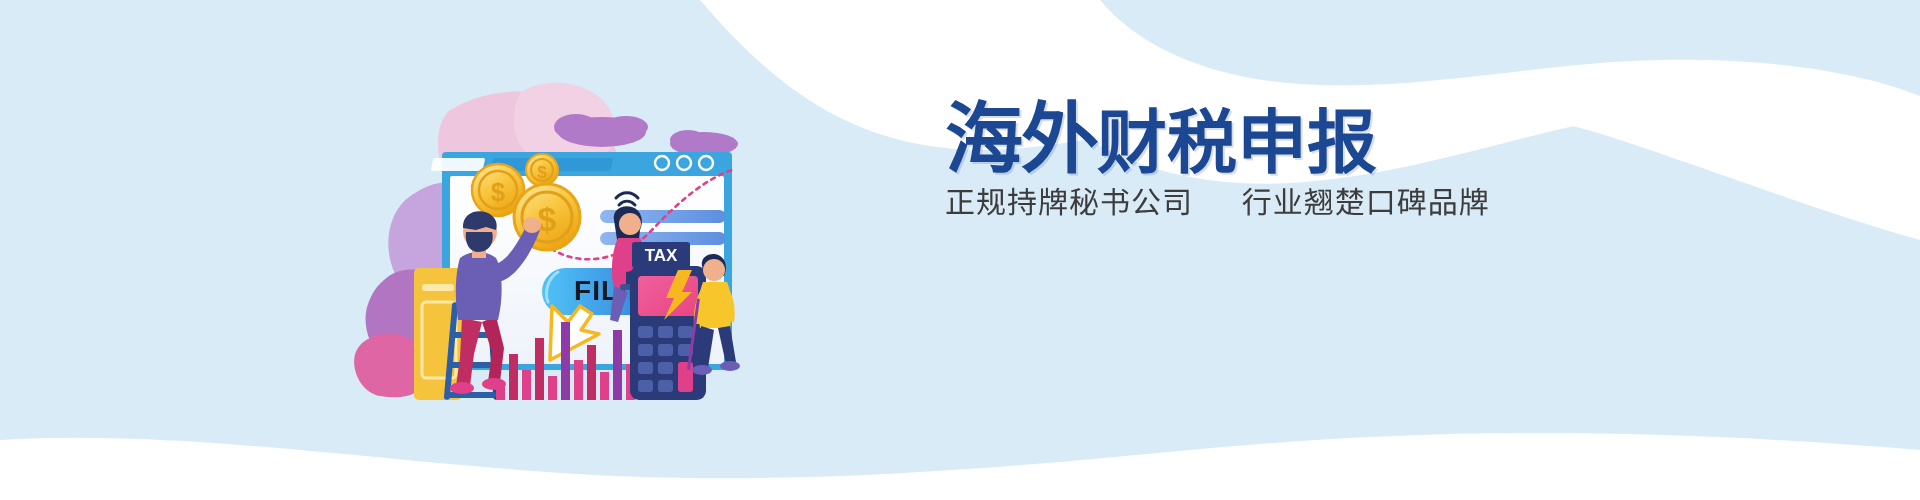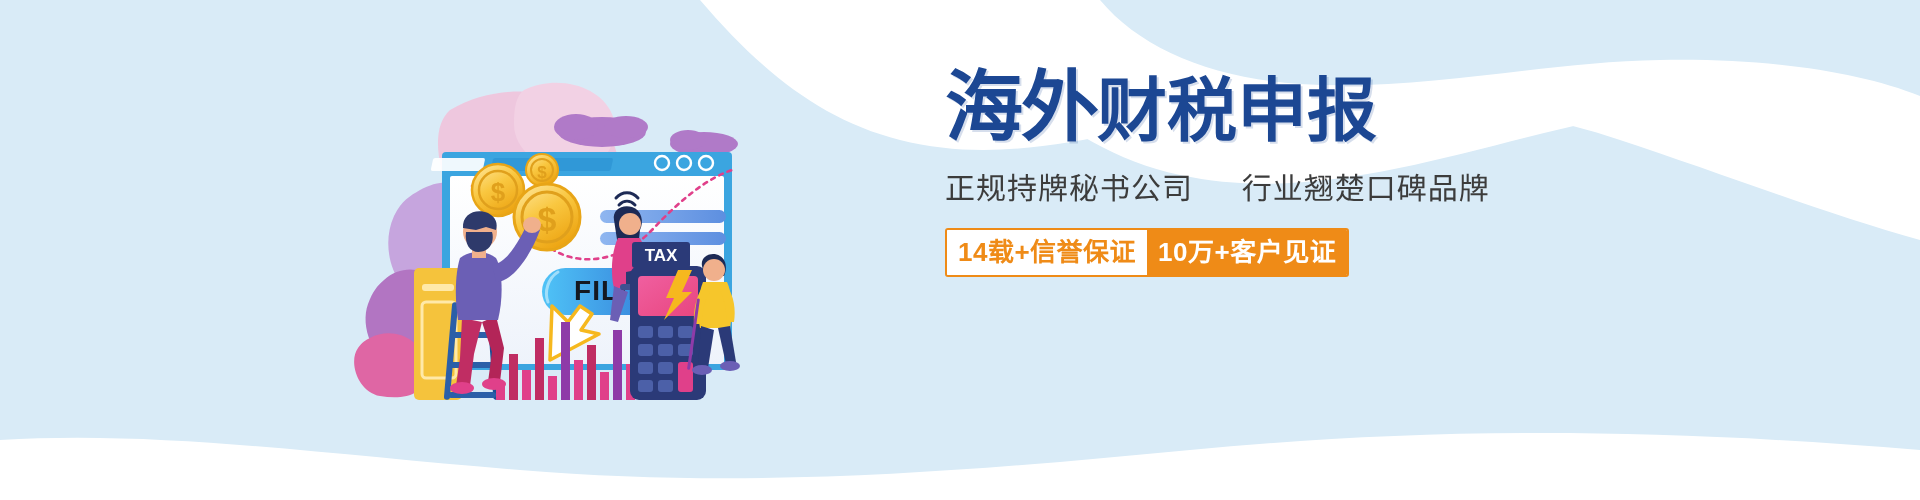--- a/index.html
+++ b/index.html
@@ -18,42 +18,41 @@
   .bg-wave-bottom{
     position:absolute;left:0;bottom:0;width:1920px;height:90px;
   }
 
   
   .illu{position:absolute;left:300px;top:70px;width:440px;height:330px;}
   .illu svg{display:block;}
 
   
   .textcol{
-    position:absolute;left:945px;top:68px;width:620px;
+    position:absolute;left:945px;top:100px;width:620px;
   }
   .headline{
     display:flex;align-items:flex-end;
     color:#1f4a9a;
     line-height:1;
     white-space:nowrap;
   }
   .headline .h-a{
     font-size:78px;font-weight:bold;letter-spacing:-2px;
     color:#1c4793;
     font-family:"Liberation Sans","DejaVu Sans",sans-serif;
     text-shadow:2px 2px 0 rgba(28,71,147,0.18);
   }
   .headline .h-b{
     font-size:70px;font-weight:bold;letter-spacing:0px;
     color:#1c4793;
     font-family:"Liberation Sans","DejaVu Sans",sans-serif;
     text-shadow:2px 2px 0 rgba(28,71,147,0.18);
   }
   .subtitle{
-    margin-top:18px;
     font-size:30px;color:#3c3c3c;letter-spacing:1px;
     white-space:nowrap;
     font-family:"Liberation Sans","DejaVu Sans",sans-serif;
   }
   .subtitle .gap{display:inline-block;width:30px;}
   .badges{
     margin-top:20px;display:flex;align-items:stretch;
     width:fit-content;
     border:2px solid #ef8b17;border-radius:3px;
     overflow:hidden;
@@ -317,19 +316,15 @@
       <span class="h-a">海外</span>
       <span class="h-b">财税申报</span>
     </div>
 
     <div class="subtitle">
       <span>正规持牌秘书公司</span>
       <span class="gap"></span>
       <span>行业翘楚口碑品牌</span>
     </div>
 
-    <div class="badges">
-      <span class="badge badge-a">14载+信誉保证</span>
-      <span class="badge badge-b">10万+客户见证</span>
-    </div>
 
   </div>
 </div>
 
 </body></html>

